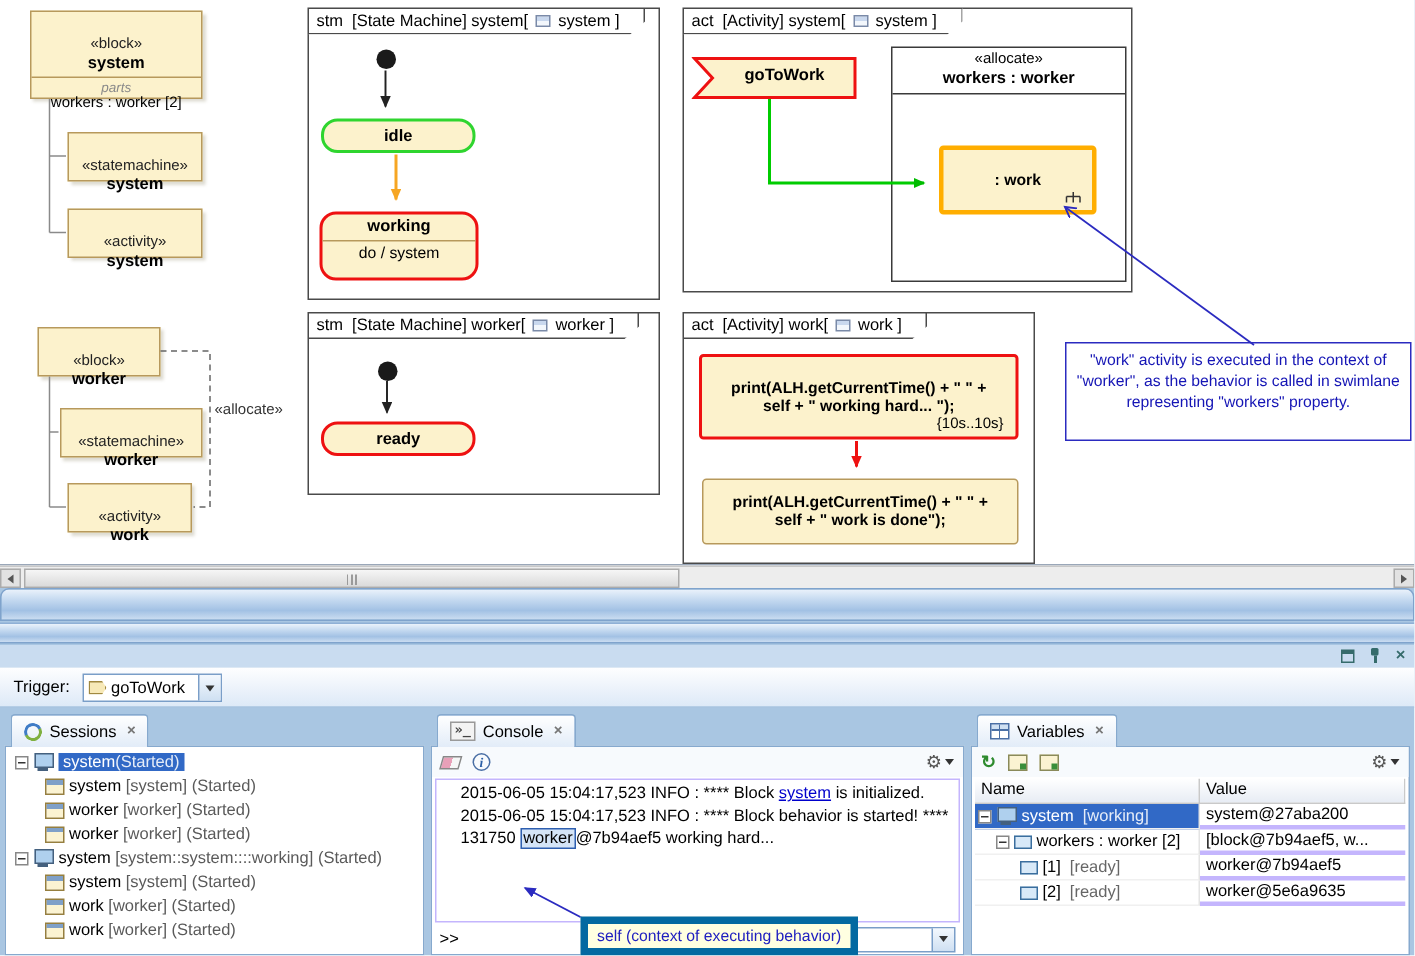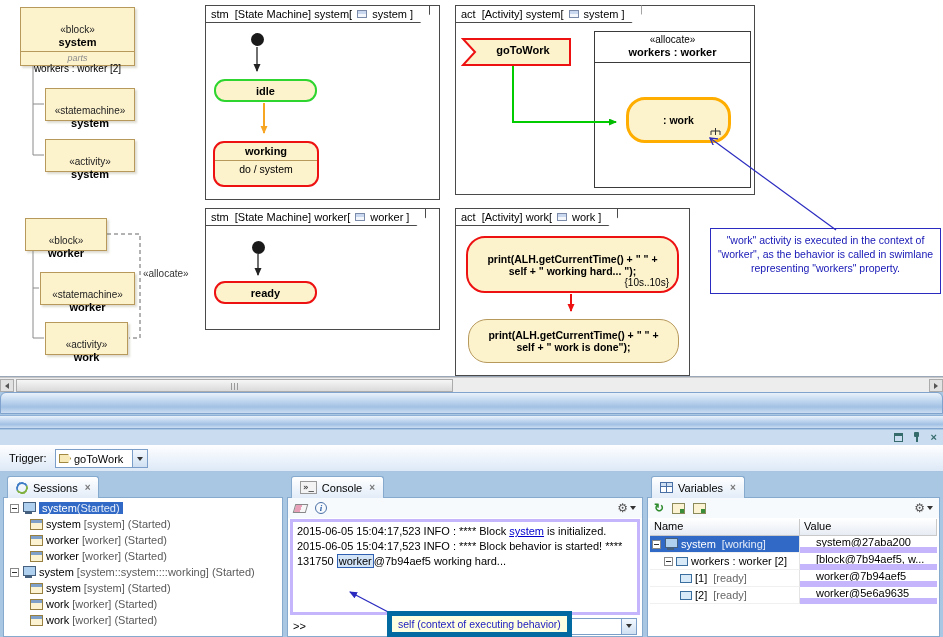--- a/index.html
+++ b/index.html
@@ -29,21 +29,21 @@
   .state2{position:absolute;border-radius:11px;background:#FCF2CC;border:2px solid #EE1111;z-index:3}
   .state2 .s2nm{font-weight:bold;text-align:center;line-height:17px}
   .state2 .s2sep{border-top:1px solid #B7995C}
   .state2 .s2do{font-size:10.5px;text-align:center;line-height:16px}
 
   .lane{position:absolute;border:1px solid #3A3A3A;background:#fff;z-index:2}
   .lane-head{border-bottom:1px solid #3A3A3A;text-align:center;padding:2px 0 3px}
   .lane-head .st{font-size:10px;line-height:12px}
   .lane-head .nm{font-weight:bold;font-size:11px;line-height:13px}
 
-  .action{position:absolute;border-radius:19px;background:#FCF2CC;display:flex;flex-direction:column;align-items:center;justify-content:center;font-weight:bold;font-size:10.5px;z-index:3;text-align:center}
+  .action{position:absolute;border-radius:3px;background:#FCF2CC;display:flex;flex-direction:column;align-items:center;justify-content:center;font-weight:bold;font-size:10.5px;z-index:3;text-align:center}
   .sigtxt{position:absolute;font-weight:bold;font-size:11px;text-align:center;z-index:4}
   .rake{position:absolute;right:7px;bottom:4px}
   .dur{position:absolute;right:8px;bottom:3px;font-weight:normal;font-size:10px}
 
   .note{position:absolute;border:1px solid #2B2BC0;background:#fff;color:#1515B5;font-size:10.5px;line-height:14px;padding:4px 6px;z-index:5;text-align:center}
 
   
   .hscroll{position:absolute;left:0;top:377px;width:943px;height:15px;background:#EDEDED;border-top:1px solid #C8C8C8;z-index:3}
   .harrow{position:absolute;top:1px;width:14px;height:13px;background:#E2E2E2;border:1px solid #ABABAB;display:flex;align-items:center;justify-content:center}
   .tri-l{width:0;height:0;border-top:3.5px solid transparent;border-bottom:3.5px solid transparent;border-right:4.5px solid #555}
@@ -95,42 +95,42 @@
   .selwrap{background:#3169C6;color:#fff;padding:0 3px;display:flex;gap:0}
   .selwrap .ssuf{color:#E6EDF8}
 
   
   .ctb{position:absolute;left:0;right:0;top:0;height:20px;display:flex;align-items:center;gap:8px;padding:0 6px;background:#F7FAFD}
   .ic-erase{width:13px;height:9px;background:linear-gradient(90deg,#E8A0B8 0 6px,#F6F6F6 6px);border:1px solid #888;transform:skewX(-16deg)}
   .ic-info{width:12px;height:12px;border-radius:50%;border:1px solid #4A6FA5;color:#2B5FA6;text-align:center;font:italic bold 9px/10px "Liberation Serif",serif}
   .ic-info::before{content:"i"}
   .gearbox{margin-left:auto;display:flex;align-items:center;gap:2px}
   .gear{font-size:12px;color:#555;line-height:12px}
-  .clog{position:absolute;left:2px;right:2px;top:21px;bottom:21px;background:#fff;border:3px solid #c4b5fd;padding:2px 4px;overflow:hidden;line-height:15px;white-space:nowrap}
+  .clog{position:absolute;left:2px;right:2px;top:21px;bottom:21px;background:#fff;border:1px solid #c4b5fd;padding:2px 16px;overflow:hidden;line-height:15px;white-space:nowrap}
   .clink{color:#0000CC;text-decoration:underline;cursor:pointer}
   .cbox{border:1px solid #2E5FB0;background:#D4E4F7;padding:0 1px}
   .cprompt{position:absolute;left:2px;right:2px;bottom:0;height:20px;display:flex;align-items:center;gap:6px;padding:0 3px}
   .cinput{flex:1;height:15px;background:#fff}
   .csel{width:112px;height:17px;border:1px solid #7A9EC8;background:#fff;display:flex;align-items:center;padding-left:4px;color:#333}
   .tooltip{position:absolute;left:387px;top:611px;background:#FFFFE1;border:5px solid #0369a1;color:#2020C0;font-size:10.5px;padding:2px 6px;z-index:40;white-space:nowrap}
   .tipsvg{position:absolute;left:338px;top:586px;z-index:39;pointer-events:none}
 
   
   .vtb{position:absolute;left:0;right:0;top:0;height:20px;display:flex;align-items:center;gap:8px;padding:0 6px;background:#F7FAFD}
   .ic-refresh{color:#2E8B2E;font-weight:bold;font-size:12px;line-height:12px}
   .ic-exp{width:13px;height:11px;border:1px solid #8A8A5A;background:#FBF3D2;position:relative}
   .ic-exp::after{content:"";position:absolute;right:0;bottom:0;width:4px;height:4px;background:#3A8E3A}
   .vtable{position:absolute;left:2px;right:2px;top:21px;bottom:2px;background:#fff;overflow:hidden}
   .vhead{display:flex;height:17px}
   .vh{background:linear-gradient(#FFFFFF,#E7ECF4);border-right:1px solid #C9C9C9;border-bottom:1px solid #C9C9C9;padding:1px 4px}
   .vh.name{width:150px}
   .vh.val{flex:1}
   .vrow{display:flex;height:17px;align-items:stretch}
   .vname{width:150px;display:flex;align-items:center;gap:3px;border-right:1px solid #E4E4E4;border-bottom:1px solid #F0F0F0;padding-left:2px;white-space:nowrap;overflow:hidden}
-  .vval{flex:1;display:flex;align-items:center;padding-left:16px;border-bottom:6px solid #c4b5fd;white-space:nowrap;overflow:hidden}
+  .vval{flex:1;display:flex;align-items:center;padding-left:4px;border-bottom:3px solid #c4b5fd;white-space:nowrap;overflow:hidden}
   .vstate{color:#666;margin-left:3px}
   .vname.sel{background:#3169C6;color:#fff}
   .vname.sel .vstate{color:#E6EDF8}
   .ic-part{flex:0 0 12px;width:12px;height:9px;border:1px solid #3A6E9E;background:#D8E9F8}
   .ind14{padding-left:14px}.ind30{padding-left:30px}
 </style>
 </head>
 <body>
 
 <div class="screen">

